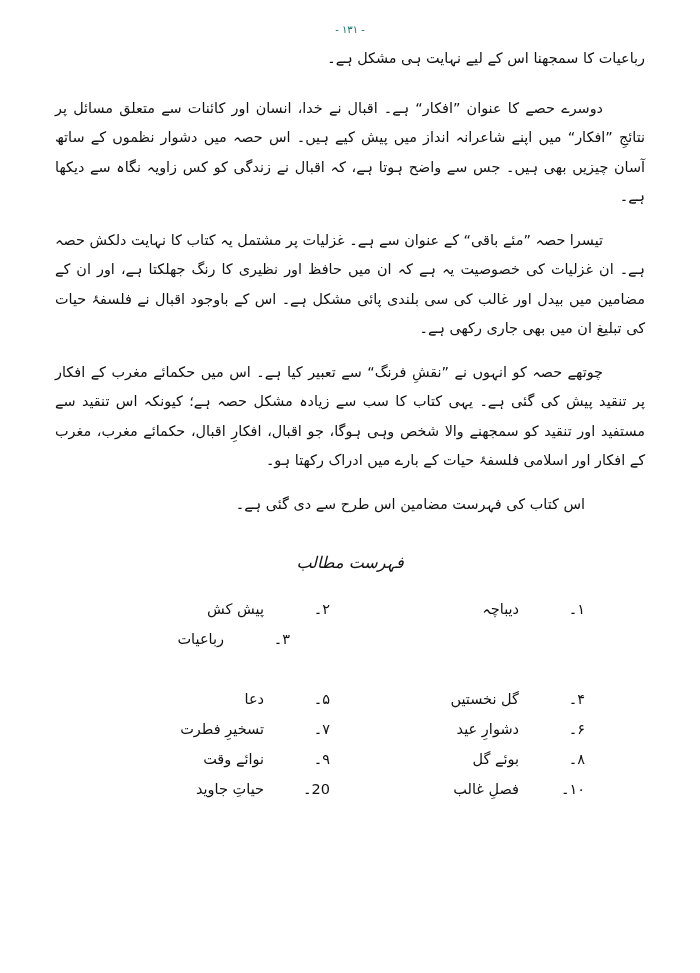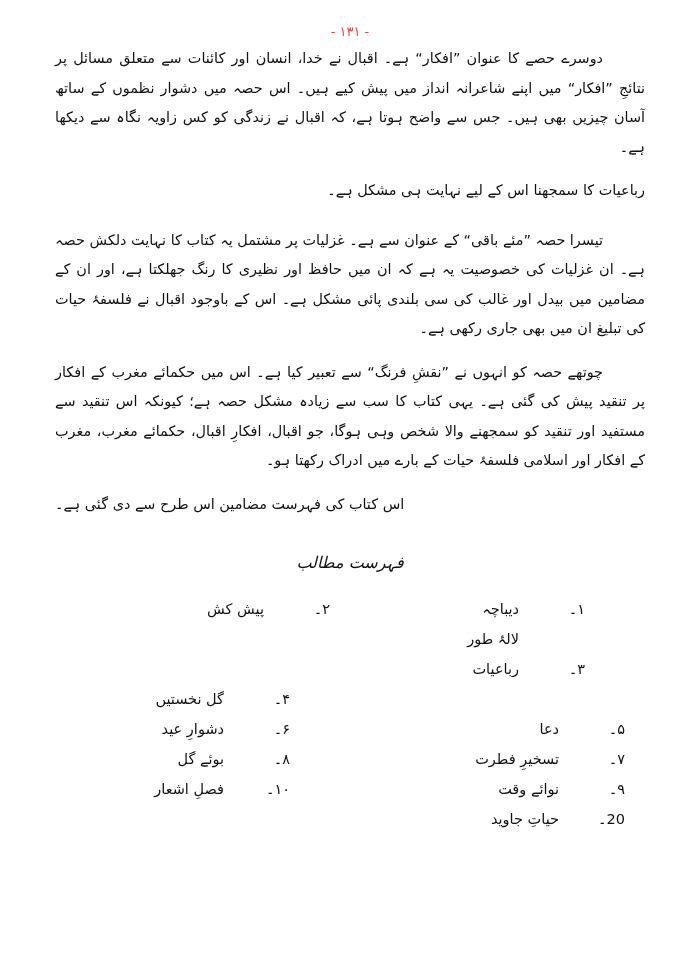--- a/index.html
+++ b/index.html
@@ -25,23 +25,23 @@
     padding: 0;
   }
 
   
   .folio {
     position: absolute;
     top: 24px;
     left: 0;
     right: 0;
     text-align: center;
-    font-size: 13px;
+    font-size: 10px;
     letter-spacing: 1px;
-    color: #ef4444;
+    color: #0f766e;
     direction: rtl;
   }
 
   
   .text-column {
     position: absolute;
     top: 44px;
     right: 55px;
     left: 55px;
     direction: rtl;
@@ -64,21 +64,21 @@
     margin-bottom: 20px;
     padding-left: 55px;
   }
 
   .para.indented {
     text-indent: 42px;
   }
 
   
   .para.lead-in {
-    text-align: left;
+    text-align: right;
     text-indent: 0;
     margin-top: 6px;
     margin-bottom: 18px;
     padding-right: 60px;
   }
 
   
   .toc-heading {
     position: absolute;
     top: 552px;
@@ -153,23 +153,23 @@
 </style>
 </head>
 <body>
 
 <div class="page">
 
   <div class="folio nastaliq">- ۱۳۱ -</div>
 
   <div class="text-column">
 
+    <p class="para continuation nastaliq">رباعیات کا سمجھنا اس کے لیے نہایت ہی مشکل ہے۔</p>
+
     <p class="para indented nastaliq">دوسرے حصے کا عنوان ”افکار“ ہے۔ اقبال نے خدا، انسان اور کائنات سے متعلق مسائل پر نتائجِ ”افکار“ میں اپنے شاعرانہ انداز میں پیش کیے ہیں۔ اس حصہ میں دشوار نظموں کے ساتھ آسان چیزیں بھی ہیں۔ جس سے واضح ہوتا ہے، کہ اقبال نے زندگی کو کس زاویہ نگاہ سے دیکھا ہے۔</p>
-
-    <p class="para continuation nastaliq">رباعیات کا سمجھنا اس کے لیے نہایت ہی مشکل ہے۔</p>
 
     <p class="para indented nastaliq">تیسرا حصہ ”مئے باقی“ کے عنوان سے ہے۔ غزلیات پر مشتمل یہ کتاب کا نہایت دلکش حصہ ہے۔ ان غزلیات کی خصوصیت یہ ہے کہ ان میں حافظ اور نظیری کا رنگ جھلکتا ہے، اور ان کے مضامین میں بیدل اور غالب کی سی بلندی پائی مشکل ہے۔ اس کے باوجود اقبال نے فلسفۂ حیات کی تبلیغ ان میں بھی جاری رکھی ہے۔</p>
 
     <p class="para indented nastaliq">چوتھے حصہ کو انہوں نے ”نقشِ فرنگ“ سے تعبیر کیا ہے۔ اس میں حکمائے مغرب کے افکار پر تنقید پیش کی گئی ہے۔ یہی کتاب کا سب سے زیادہ مشکل حصہ ہے؛ کیونکہ اس تنقید سے مستفید اور تنقید کو سمجھنے والا شخص وہی ہوگا، جو اقبال، افکارِ اقبال، حکمائے مغرب، مغرب کے افکار اور اسلامی فلسفۂ حیات کے بارے میں ادراک رکھتا ہو۔</p>
 
 
     <p class="para lead-in nastaliq">اس کتاب کی فہرست مضامین اس طرح سے دی گئی ہے۔</p>
 
   </div>
 
@@ -177,24 +177,20 @@
 
   <div class="toc">
     <div class="toc-grid" id="toc-grid">
         <div class="toc-cell nastaliq">
           <span class="toc-num">۱۔</span>
           <span class="toc-title">دیباچہ</span>
         </div>
         <div class="toc-cell nastaliq col-left">
           <span class="toc-num">۲۔</span>
           <span class="toc-title">پیش کش</span>
-        </div>
-        <div class="toc-cell nastaliq sub">
-          <span class="toc-num"></span>
-          <span class="toc-title">لالۂ طور</span>
         </div>
         <div class="toc-cell nastaliq col-left sub empty">
           <span class="toc-num"></span>
           <span class="toc-title"></span>
         </div>
         <div class="toc-cell nastaliq">
           <span class="toc-num">۳۔</span>
           <span class="toc-title">رباعیات</span>
         </div>
         <div class="toc-cell nastaliq col-left sub empty">
@@ -224,21 +220,21 @@
         <div class="toc-cell nastaliq">
           <span class="toc-num">۸۔</span>
           <span class="toc-title">بوئے گل</span>
         </div>
         <div class="toc-cell nastaliq col-left">
           <span class="toc-num">۹۔</span>
           <span class="toc-title">نوائے وقت</span>
         </div>
         <div class="toc-cell nastaliq">
           <span class="toc-num">۱۰۔</span>
-          <span class="toc-title">فصلِ اشعار</span>
+          <span class="toc-title">فصلِ غالب</span>
         </div>
         <div class="toc-cell nastaliq col-left">
           <span class="toc-num">20۔</span>
           <span class="toc-title">حیاتِ جاوید</span>
         </div>
       </div>
   </div>
 
 </div>
 

